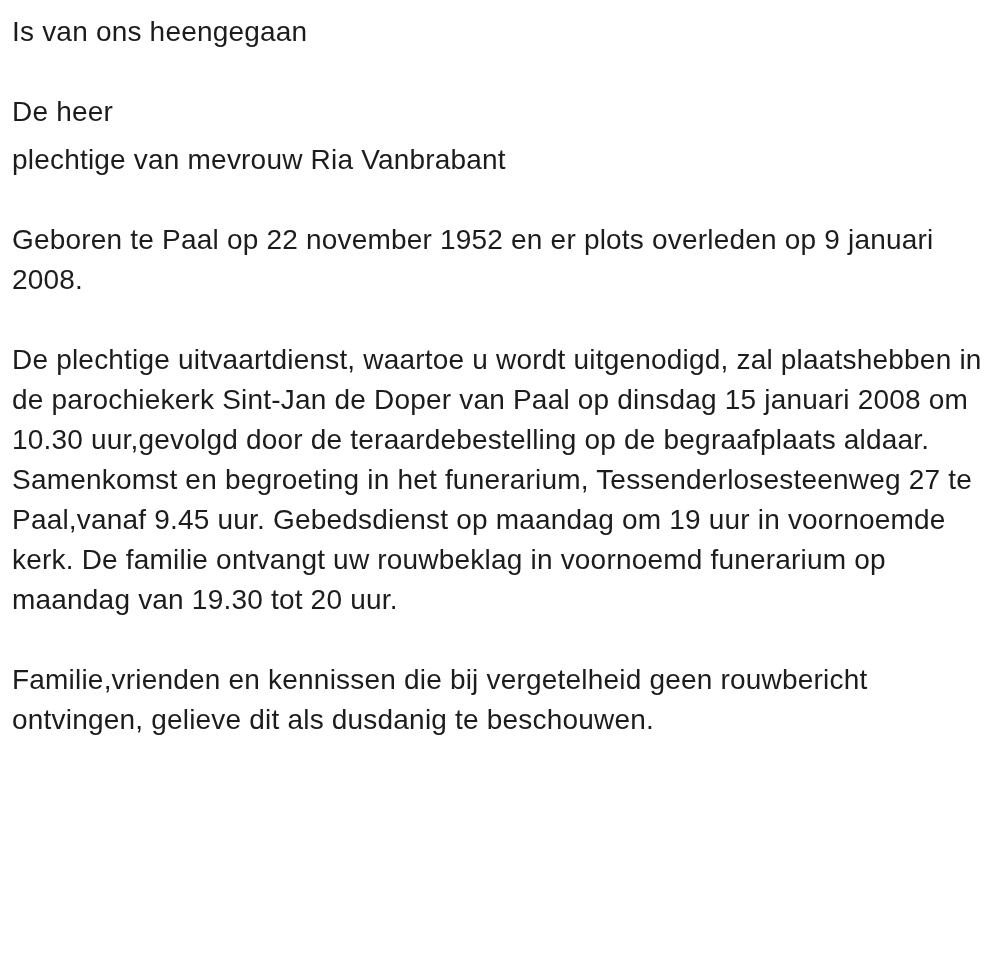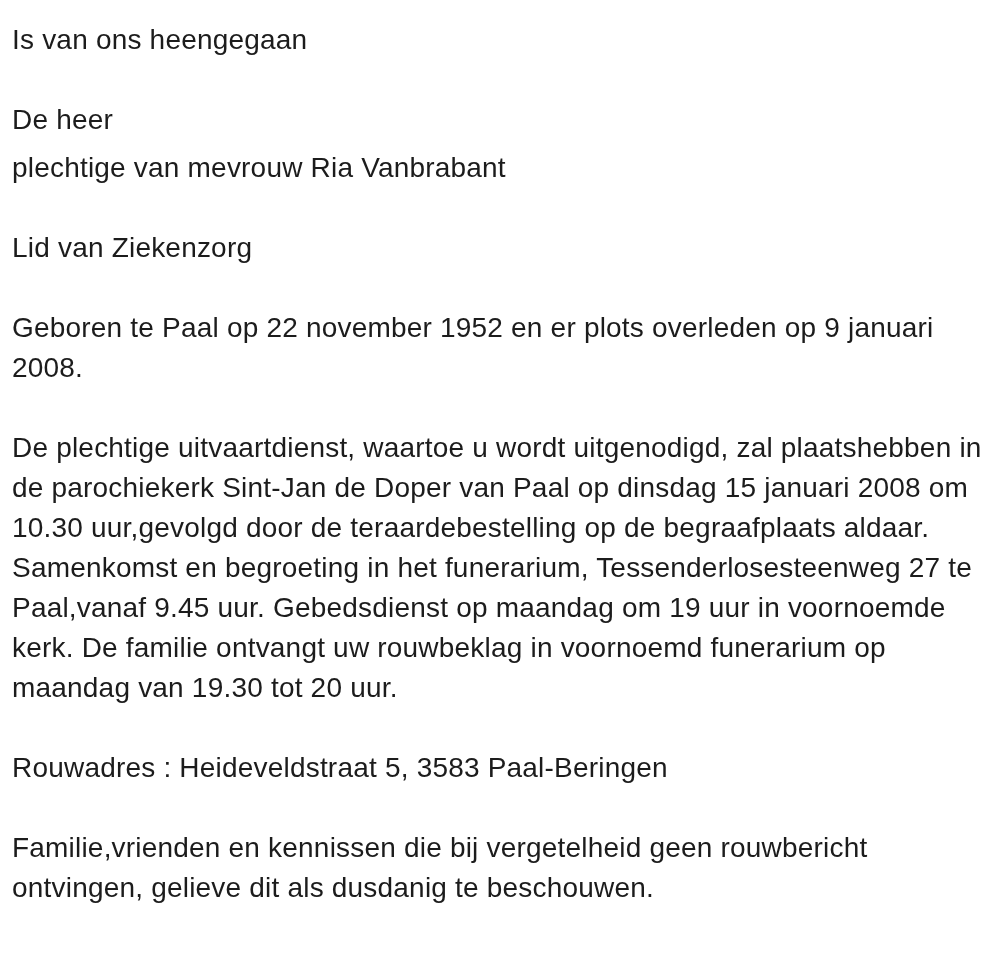--- a/index.html
+++ b/index.html
@@ -9,21 +9,21 @@
   }
   body {
     width: 1000px;
     height: 958px;
     box-sizing: border-box;
     font-family: "Liberation Sans", sans-serif;
     color: #1c1c1c;
     overflow: hidden;
   }
   .obituary {
-    padding: 20px 14px 0 12px;
+    padding: 12px 14px 0 12px;
   }
   .obituary p {
     margin: 0 0 40px 0;
     font-size: 28px;
     line-height: 40px;
     font-weight: 400;
     letter-spacing: 0.2px;
   }
   .obituary p.grouped {
     margin-bottom: 8px;
@@ -37,22 +37,20 @@
 <body>
 
 <div class="obituary">
   <p>Is van ons heengegaan</p>
 
   <p class="grouped">De heer</p>
 
 
   <p>plechtige van mevrouw Ria Vanbrabant</p>
 
-  <p>Lid van Ziekenzorg</p>
 
   <p>Geboren te Paal op 22 november 1952 en er plots overleden op 9 januari 2008.</p>
 
   <p>De plechtige uitvaartdienst, waartoe u wordt uitgenodigd, zal plaatshebben in de parochiekerk Sint-Jan de Doper van Paal op dinsdag 15 januari 2008 om 10.30 uur,gevolgd door de teraardebestelling op de begraafplaats aldaar. Samenkomst en begroeting in het funerarium, Tessenderlosesteenweg 27 te Paal,vanaf 9.45 uur. Gebedsdienst op maandag om 19 uur in voornoemde kerk. De familie ontvangt uw rouwbeklag in voornoemd funerarium op maandag van 19.30 tot 20 uur.</p>
 
-  <p>Rouwadres : Heideveldstraat 5, 3583 Paal-Beringen</p>
 
   <p>Familie,vrienden en kennissen die bij vergetelheid geen rouwbericht ontvingen, gelieve dit als dusdanig te beschouwen.</p>
 </div>
 
 </body></html>

